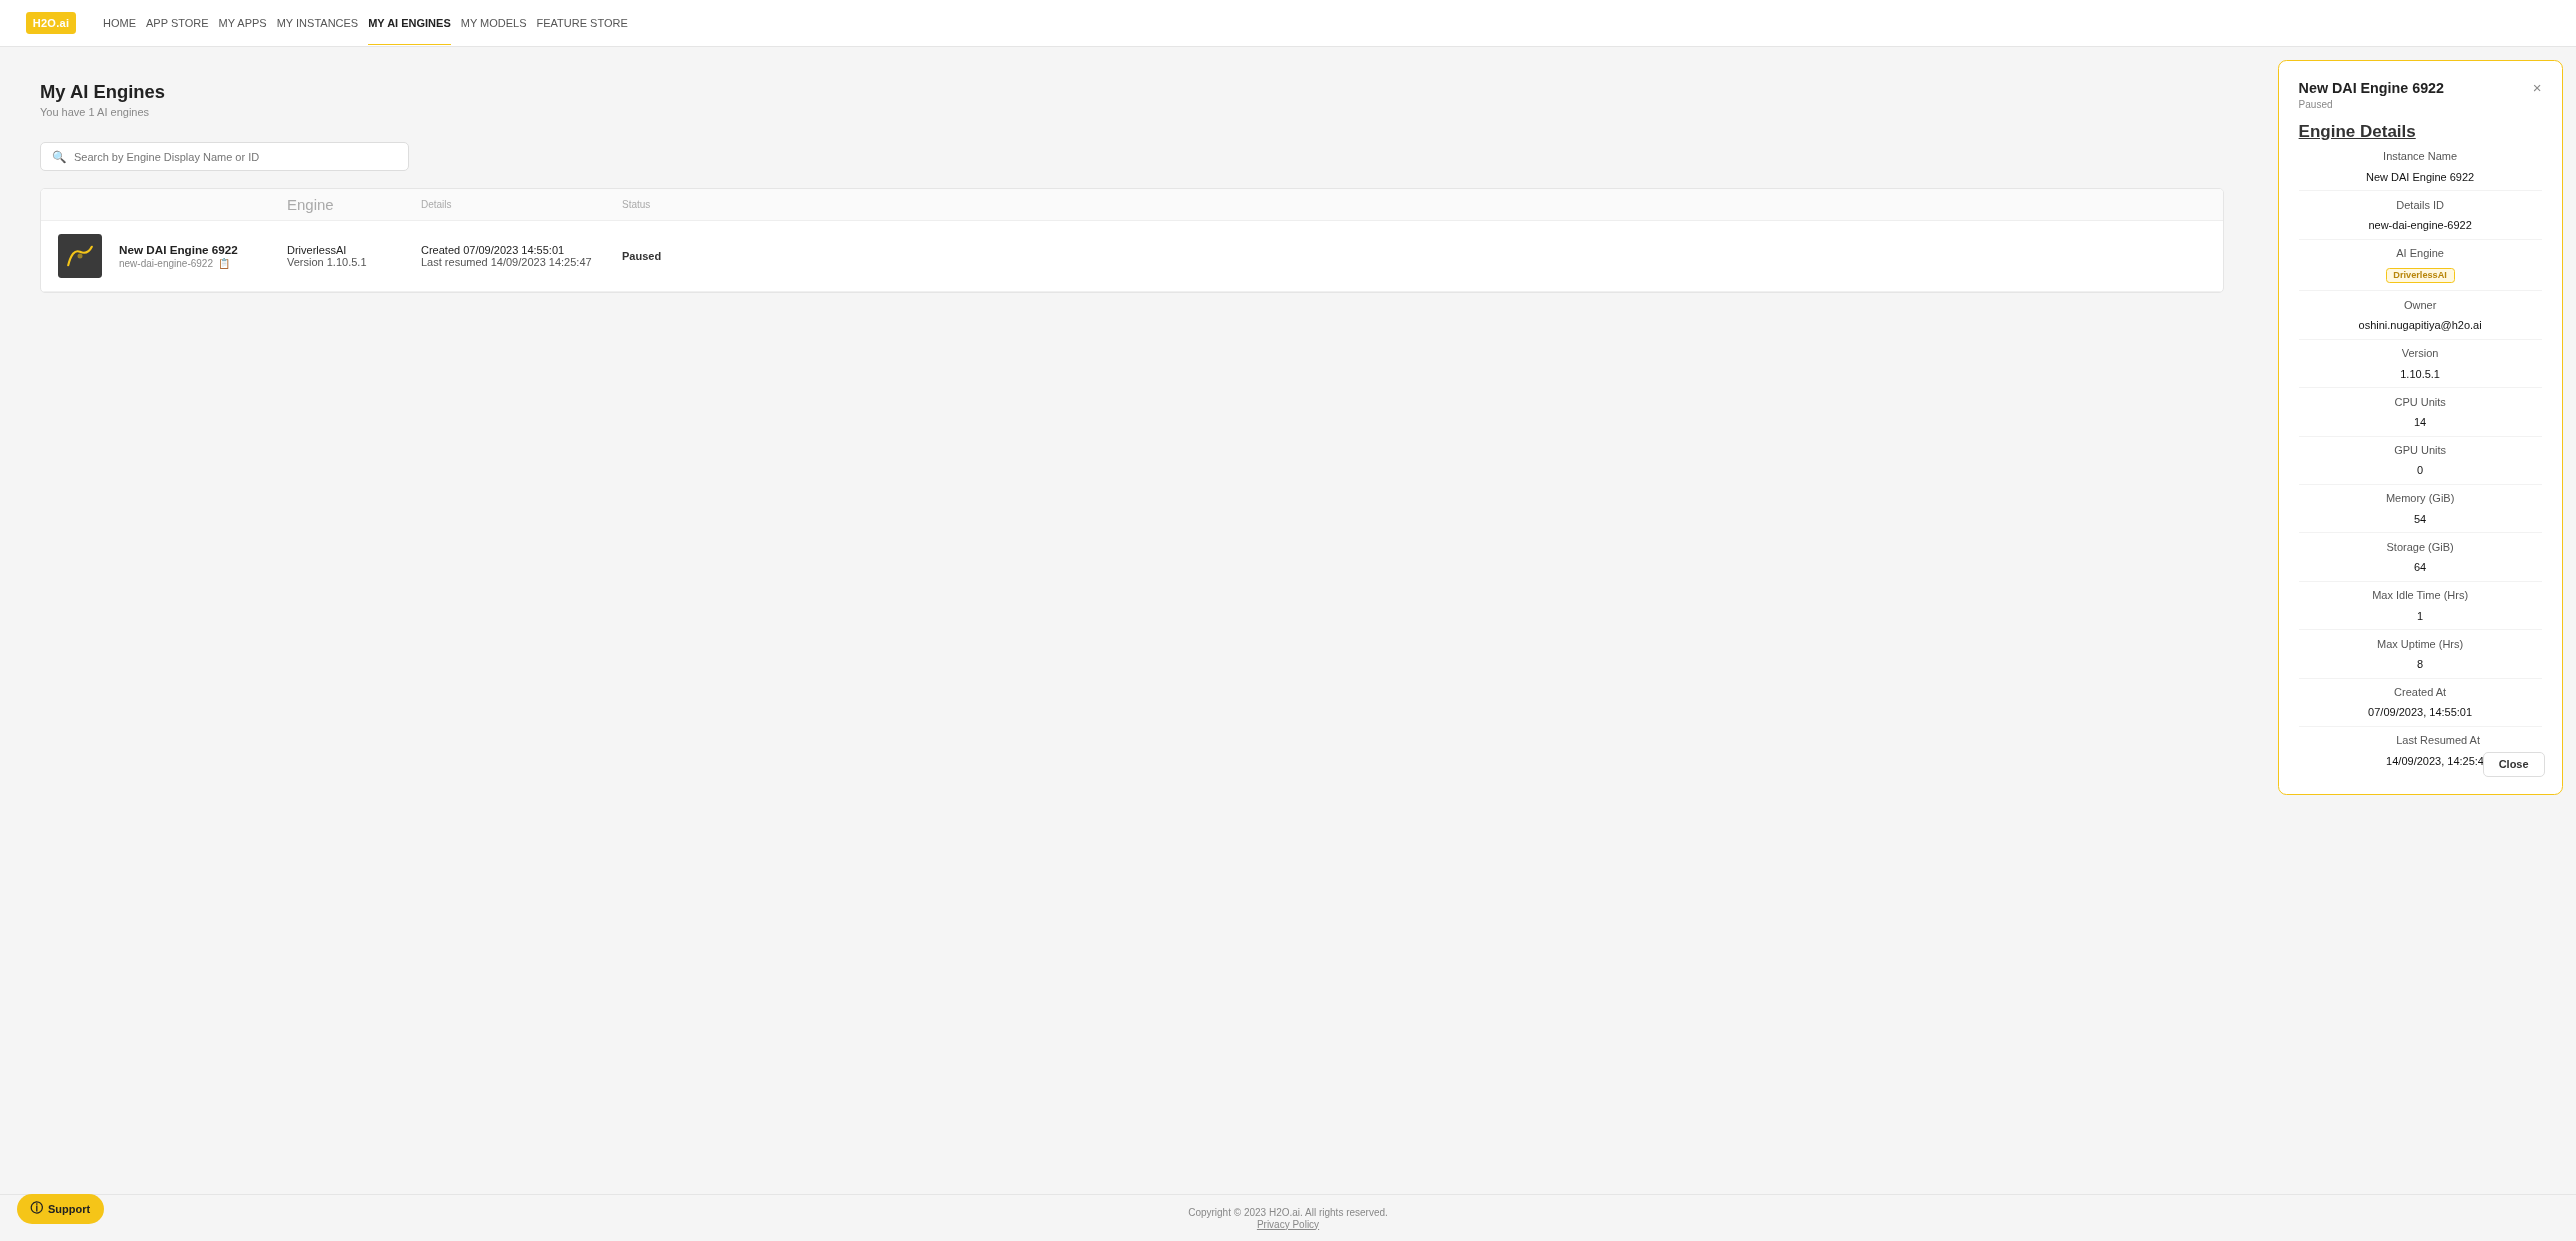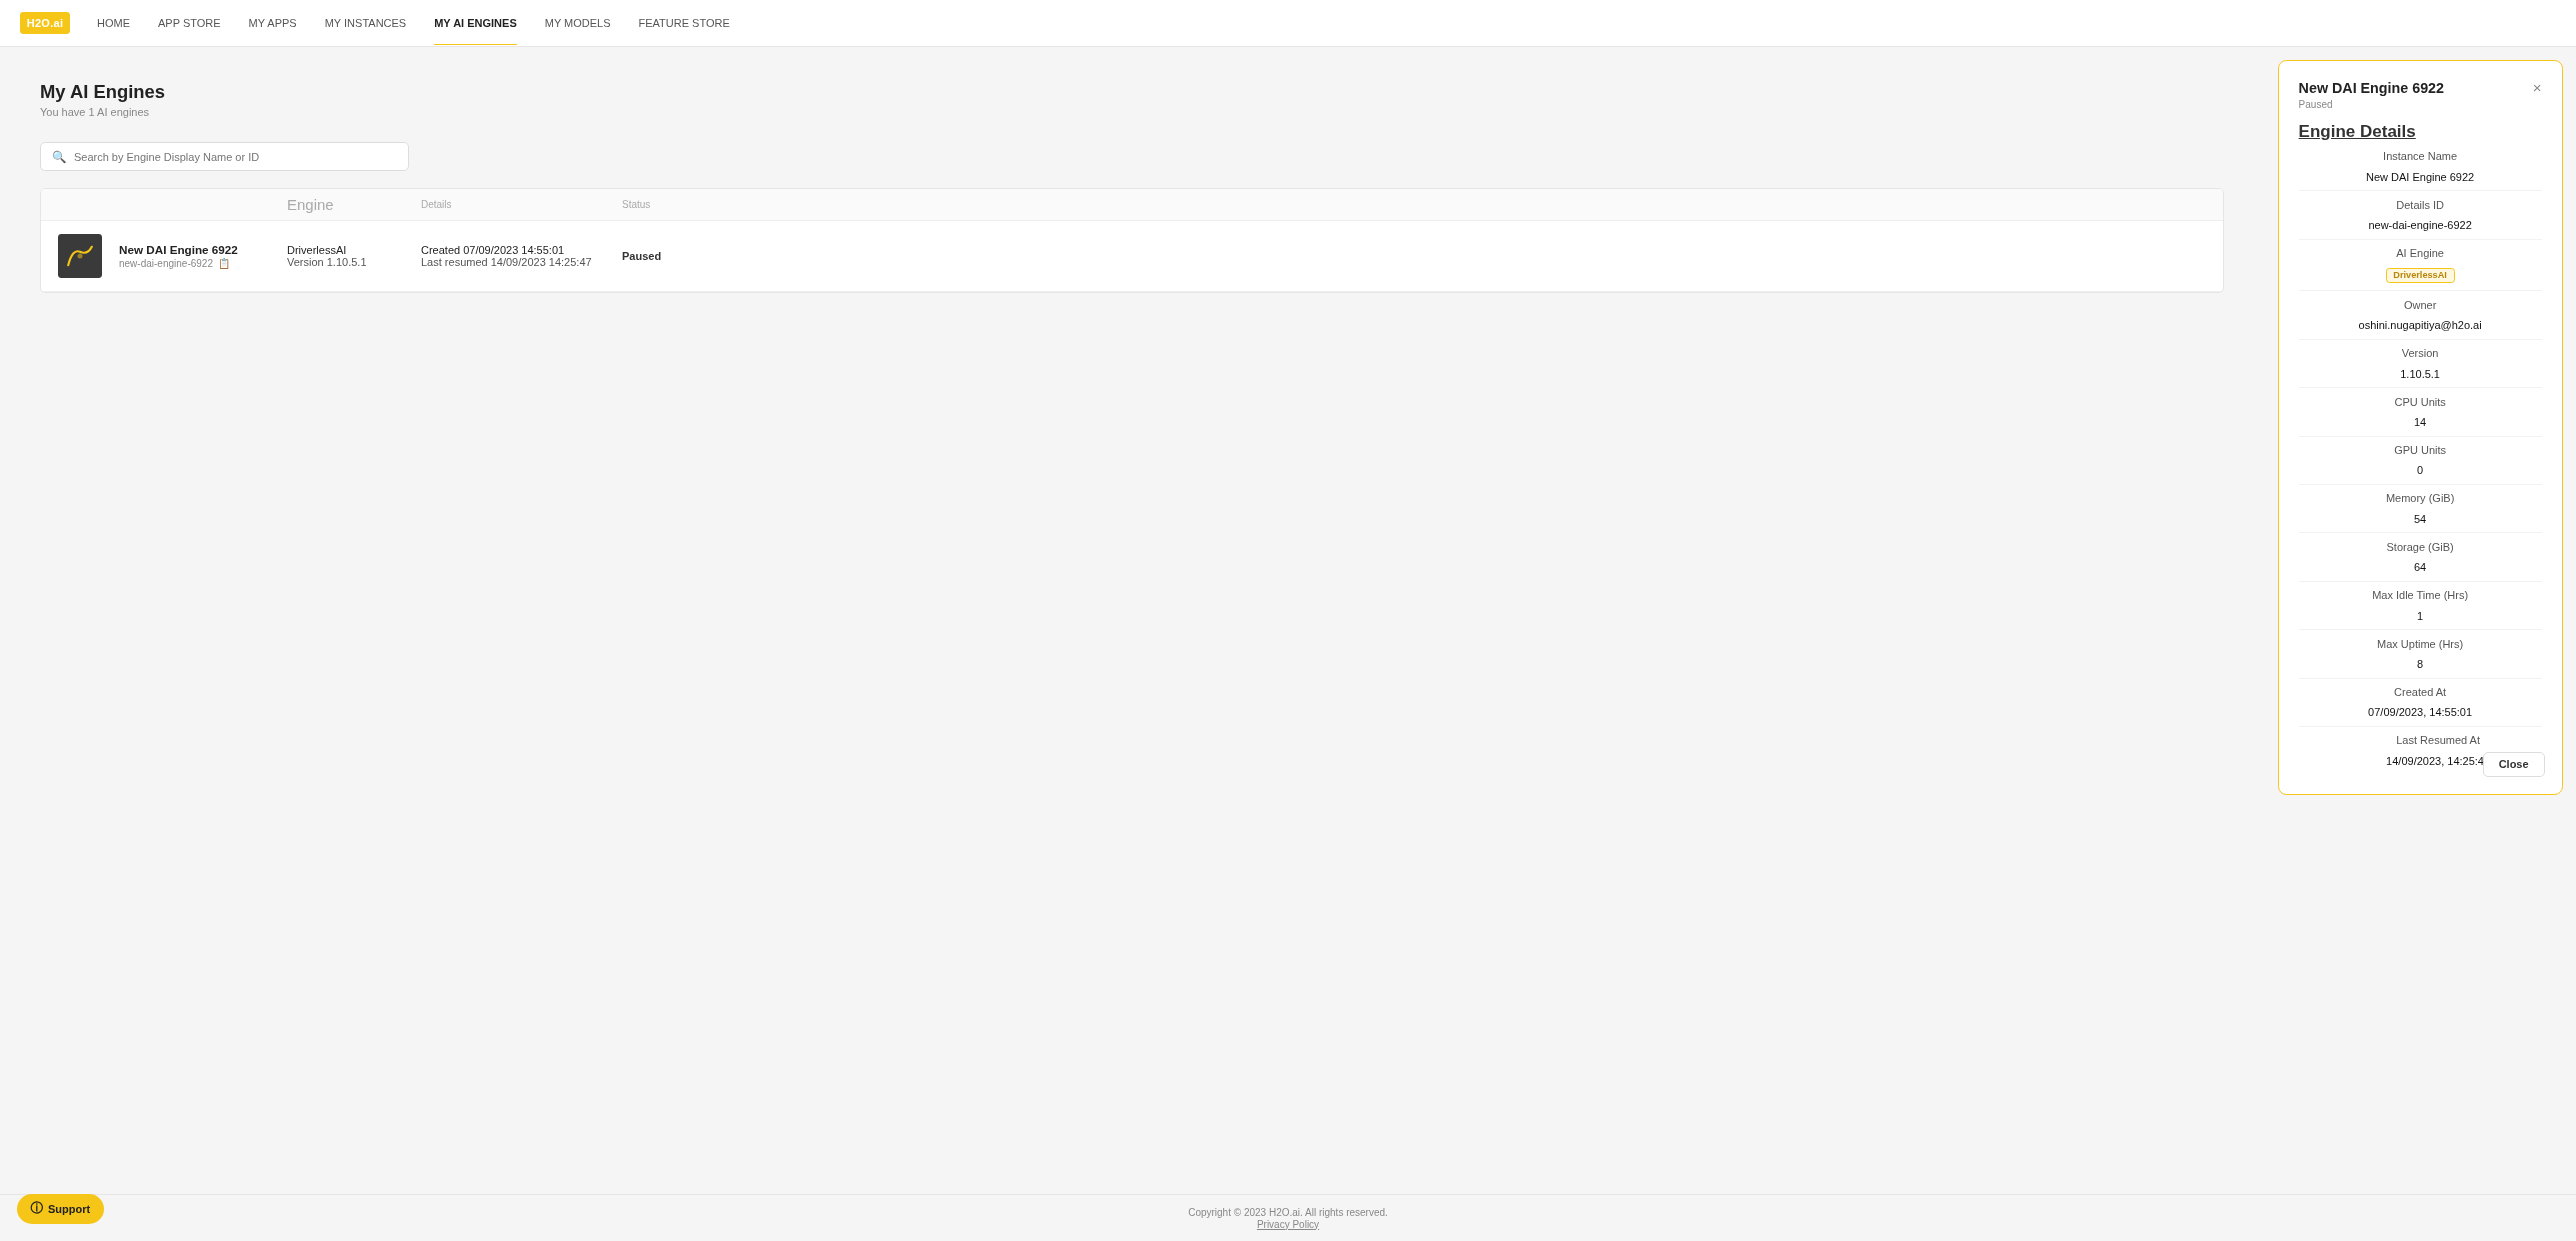--- a/index.html
+++ b/index.html
@@ -4,35 +4,35 @@
   <style>
     * { box-sizing: border-box; margin: 0; padding: 0; }
     body { font-family: -apple-system, BlinkMacSystemFont, 'Segoe UI', sans-serif; background: #f5f5f5; color: #222; font-size: 11.7px; }
 
     
     .navbar {
       background: #fff;
       border-bottom: 0.8px solid #e5e5e5;
       display: flex;
       align-items: center;
-      padding: 0 20px;
+      padding: 0 26px;
       height: 47px;
       gap: 27px;
     }
     .navbar-logo {
       background: #f5c518;
       color: #fff;
       font-weight: 700;
       font-size: 11px;
       padding: 5px 6.7px;
       border-radius: 3.4px;
       letter-spacing: 0.3px;
       flex-shrink: 0;
     }
-    .nav-links { display: flex; gap: 28px; align-items: center; }
+    .nav-links { display: flex; gap: 10px; align-items: center; }
     .nav-link {
       font-size: 11px;
       color: #555;
       text-decoration: none;
       padding: 15px 0;
       border-bottom: 1.7px solid transparent;
       cursor: pointer;
     }
     .nav-link.active {
       color: #222;

